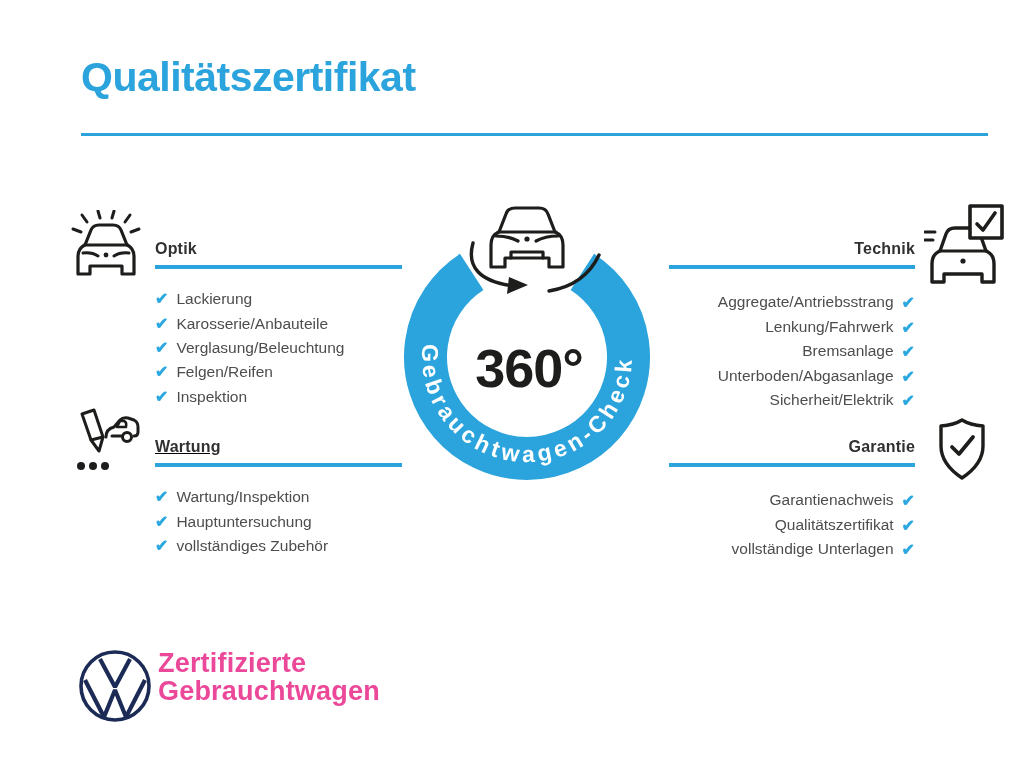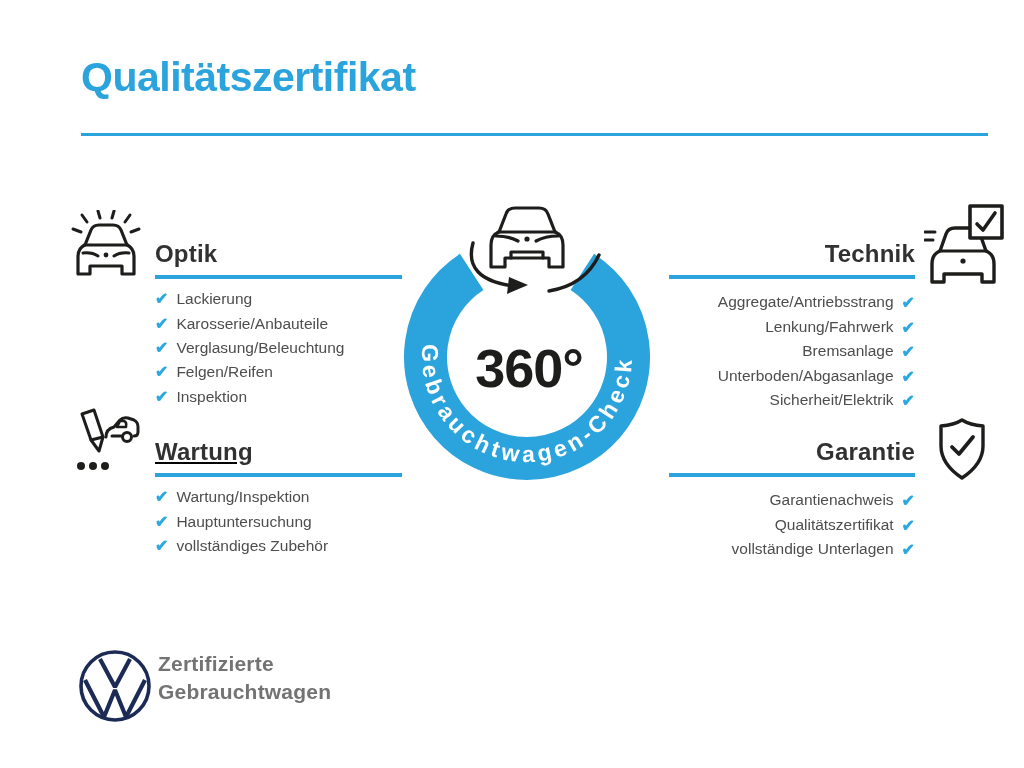--- a/index.html
+++ b/index.html
@@ -12,21 +12,21 @@
     position:absolute; left:57px; top:54px;
     font-size:41px; font-weight:bold; letter-spacing:-0.5px;
     color:#2BA3DC;
   }
   .title-rule {
     position:absolute; left:57px; top:133px; width:907px; height:3px;
     background:#2BA3DC;
   }
   .section-header { position:absolute; width:247px; }
   .section-header .hd {
-    font-size:24px; font-weight:bold; color:#313131; letter-spacing:0.2px;
+    font-size:16px; font-weight:bold; color:#313131; letter-spacing:0.2px;
   }
   .section-header .rule { margin-top:7px; height:3.5px; background:#2BA3DC; }
   .hd-right { text-align:right; }
 
   .check-list { position:absolute; }
   .check-list .item {
     display:flex; align-items:center; gap:8px;
     height:24.4px; font-size:15.5px; color:#4d4d4d;
   }
   .check-list .item .check {
@@ -42,21 +42,21 @@
     font-family:"Liberation Sans", sans-serif;
     font-size:23px; font-weight:bold; fill:#ffffff; letter-spacing:4px;
   }
   .deg-text {
     font-family:"Liberation Sans", sans-serif;
     font-size:54px; font-weight:bold; fill:#1d1d1b; letter-spacing:-1px;
   }
 
   .footer-text {
     position:absolute; left:134px; top:650px;
-    font-size:21px; font-weight:bold; color:#737373; line-height:27.5px;
+    font-size:27px; font-weight:bold; color:#ec4899; line-height:27.5px;
     letter-spacing:0.2px;
   }
 </style>
 </head>
 <body>
 
 <div class="canvas">
 
   <div class="page-title">Qualitätszertifikat</div>
   <div class="title-rule"></div>

